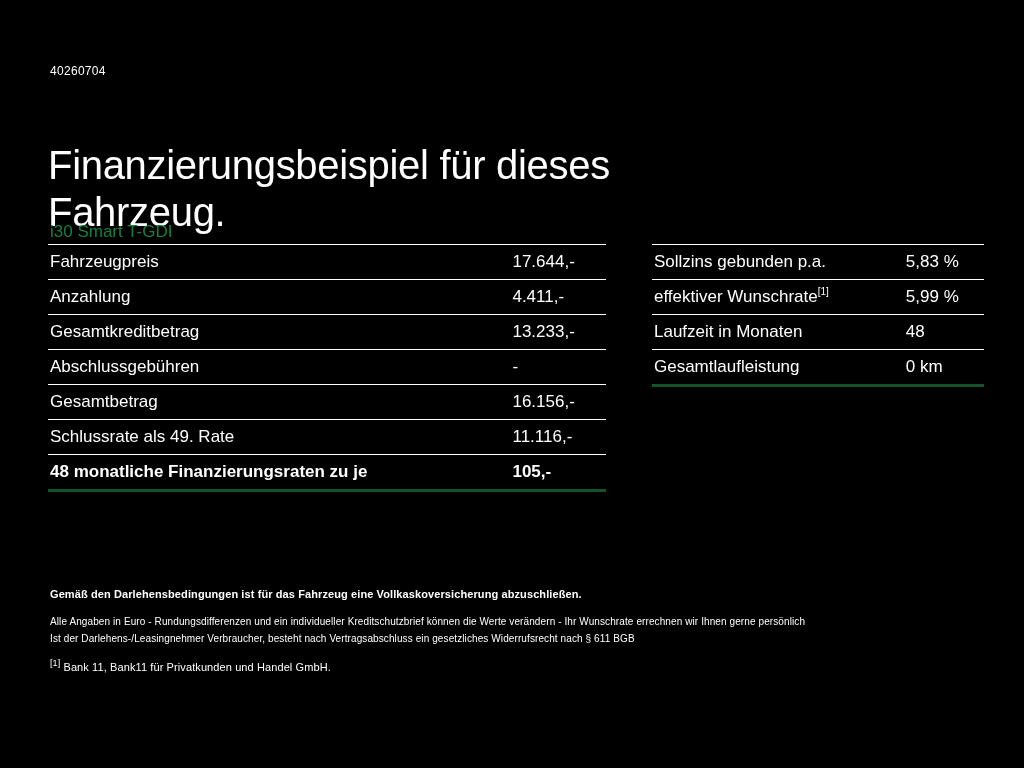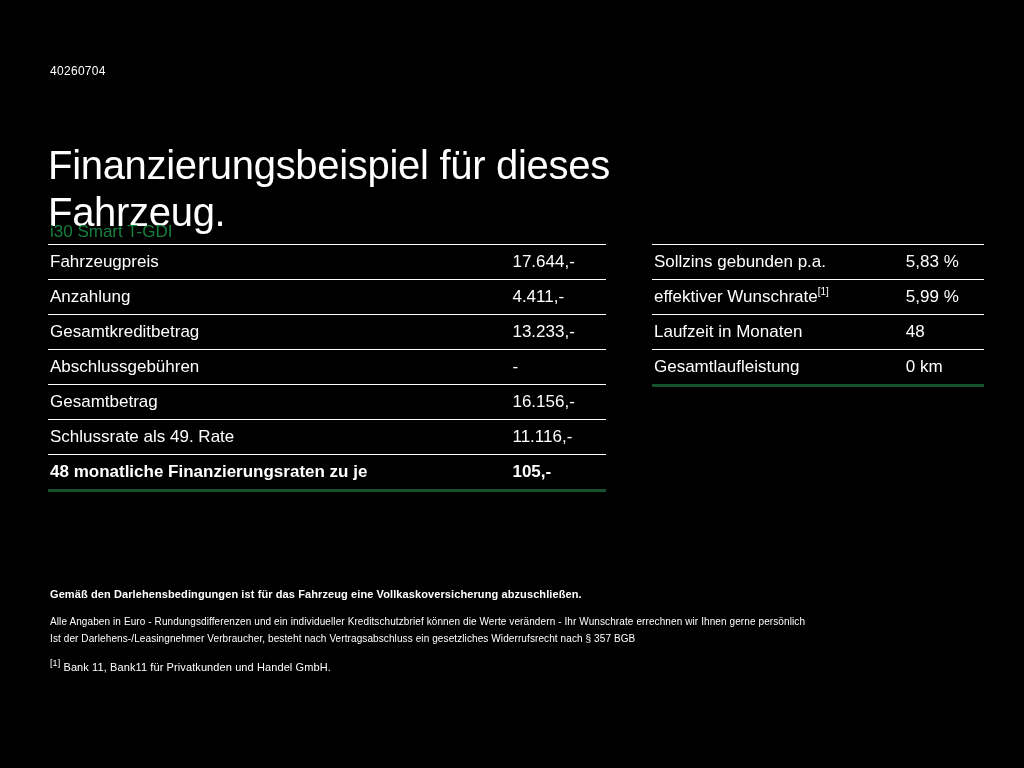--- a/index.html
+++ b/index.html
@@ -187,20 +187,20 @@
           </tr>
         </tbody>
       </table>
     </div>
 
   </div>
 
   <div class="notes">
     <div class="note-strong">Gemäß den Darlehensbedingungen ist für das Fahrzeug eine Vollkaskoversicherung abzuschließen.</div>
     <div class="note-line">Alle Angaben in Euro - Rundungsdifferenzen und ein individueller Kreditschutzbrief können die Werte verändern - Ihr Wunschrate errechnen wir Ihnen gerne persönlich</div>
-    <div class="note-line">Ist der Darlehens-/Leasingnehmer Verbraucher, besteht nach Vertragsabschluss ein gesetzliches Widerrufsrecht nach § 357 BGB</div>
+    <div class="note-line">Ist der Darlehens-/Leasingnehmer Verbraucher, besteht nach Vertragsabschluss ein gesetzliches Widerrufsrecht nach § 611 BGB</div>
     <div class="note-footnote">
       <sup>[1]</sup>
       <span>Bank 11, Bank11 für Privatkunden und Handel GmbH.</span>
     </div>
   </div>
 
 </div>
 
 </body></html>

